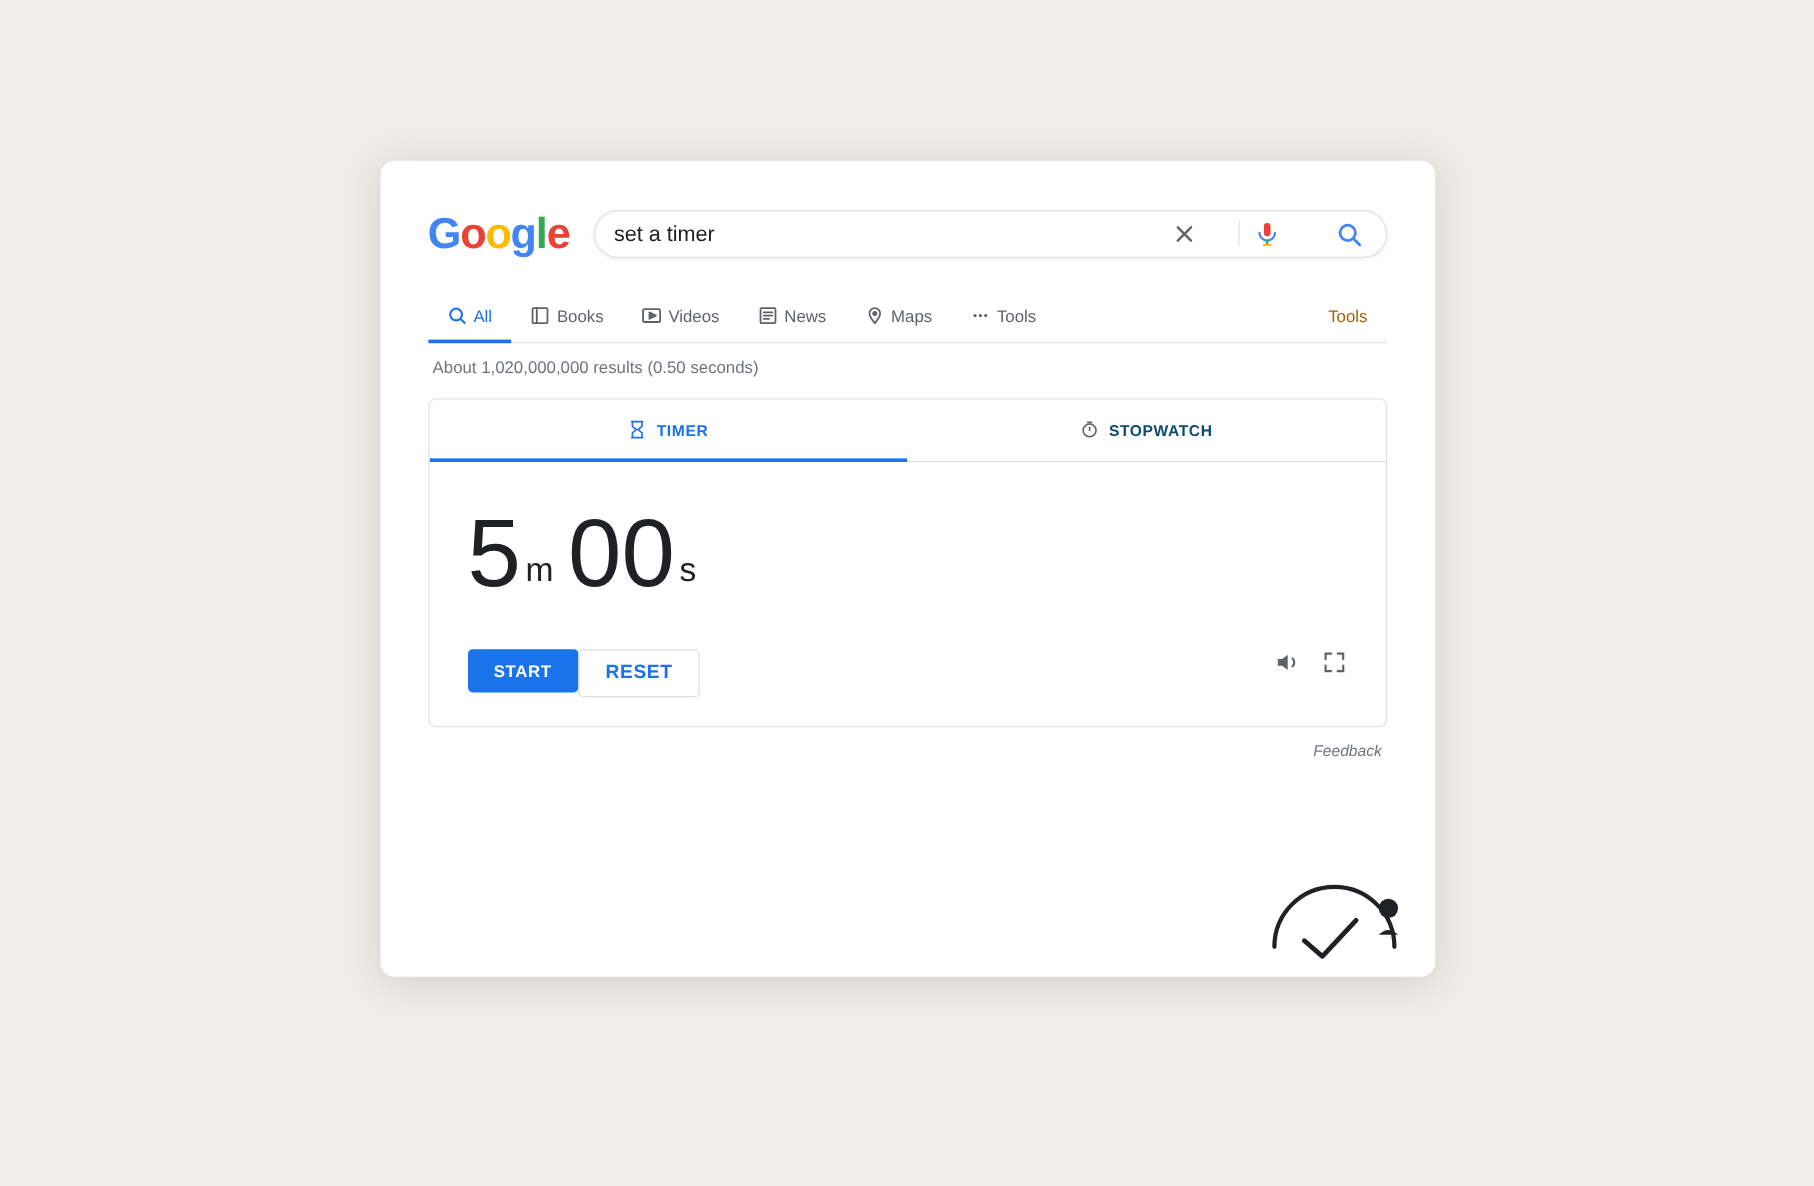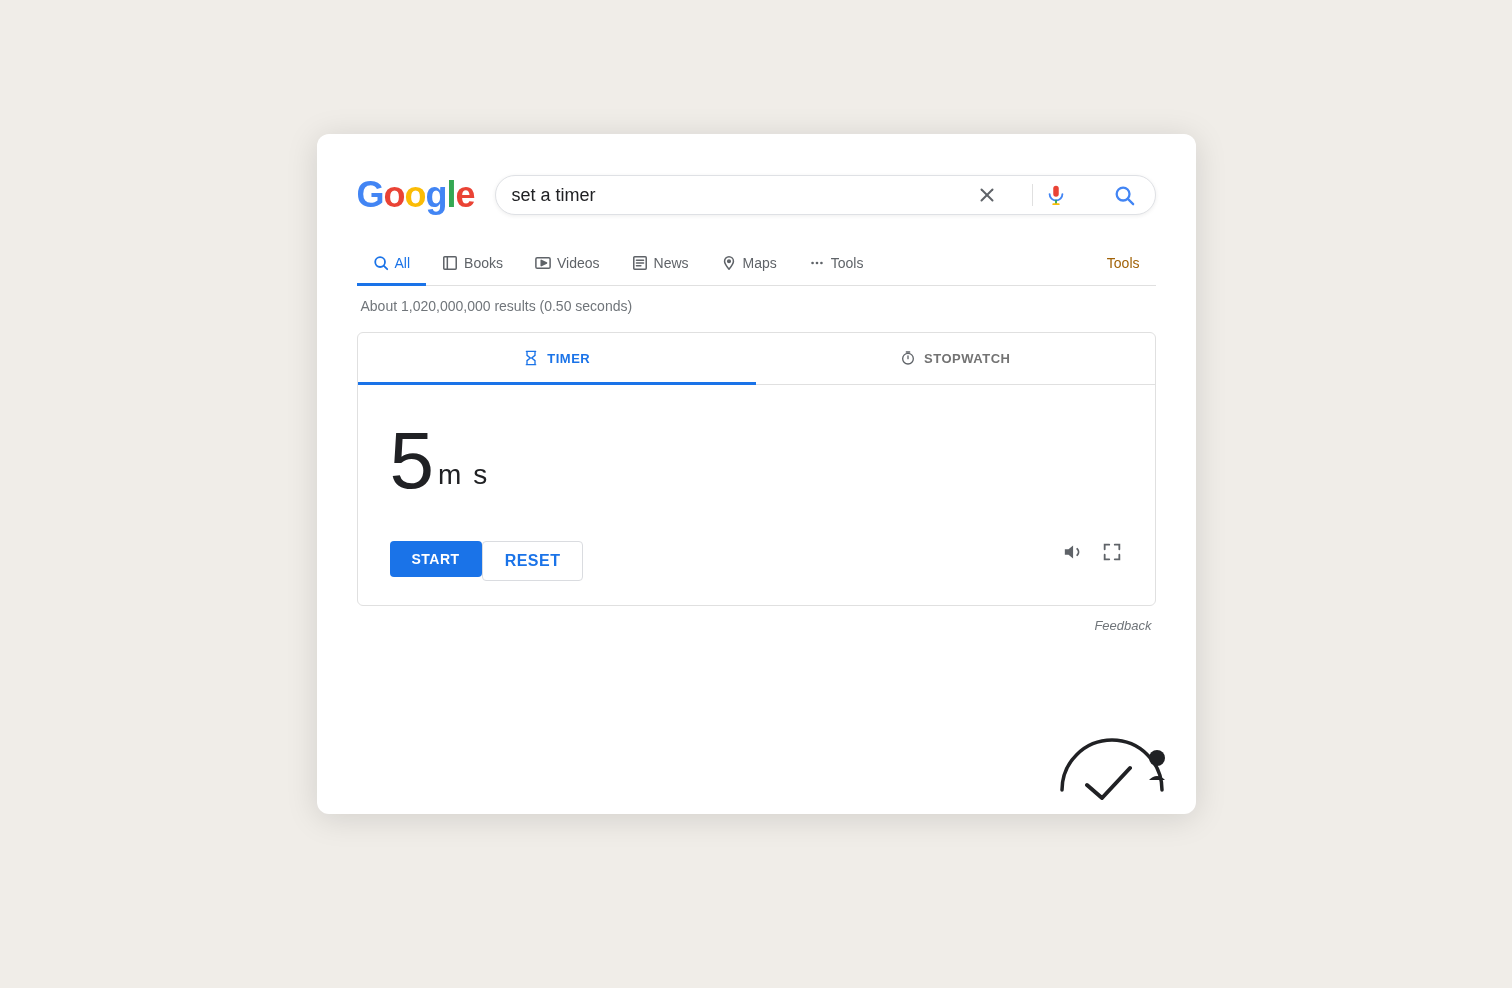--- a/index.html
+++ b/index.html
@@ -140,21 +140,21 @@
     .timer-tab {
       flex: 1;
       display: flex;
       align-items: center;
       justify-content: center;
       gap: 8px;
       padding: 16px;
       font-size: 13px;
       font-weight: 600;
       letter-spacing: 0.5px;
-      color: #737373;
+      color: #0c4a6e;
       cursor: pointer;
       border-bottom: 3px solid transparent;
       position: relative;
       bottom: -1px;
     }
     .timer-tab.active {
       color: #1a73e8;
       border-bottom: 3px solid #1a73e8;
     }
     .timer-body {
@@ -361,20 +361,21 @@
           <line x1="9.5" y1="3" x2="14.5" y2="3"></line>
         </svg>
         <span>STOPWATCH</span>
       </div>
     </div>
 
     <div class="timer-body">
       <div class="timer-display">
         <span class="timer-number">5</span>
         <span class="timer-unit">m</span>
+        <span class="timer-number">00</span>
         <span class="timer-unit">s</span>
       </div>
       <div class="timer-controls">
         <button class="start-btn">START</button>
         <button class="reset-btn">RESET</button>
         <div class="timer-right-icons">
           <button class="timer-icon-btn">
             <svg width="22" height="22" viewBox="0 0 24 24" fill="none" stroke="#5f6368" stroke-width="2" stroke-linecap="round">
               <polygon points="11,5 6,9 2,9 2,15 6,15 11,19" fill="#5f6368" stroke="none"></polygon>
               <path d="M15.5 8.5a5 5 0 0 1 0 7" stroke="#5f6368" stroke-width="2" fill="none"></path>

